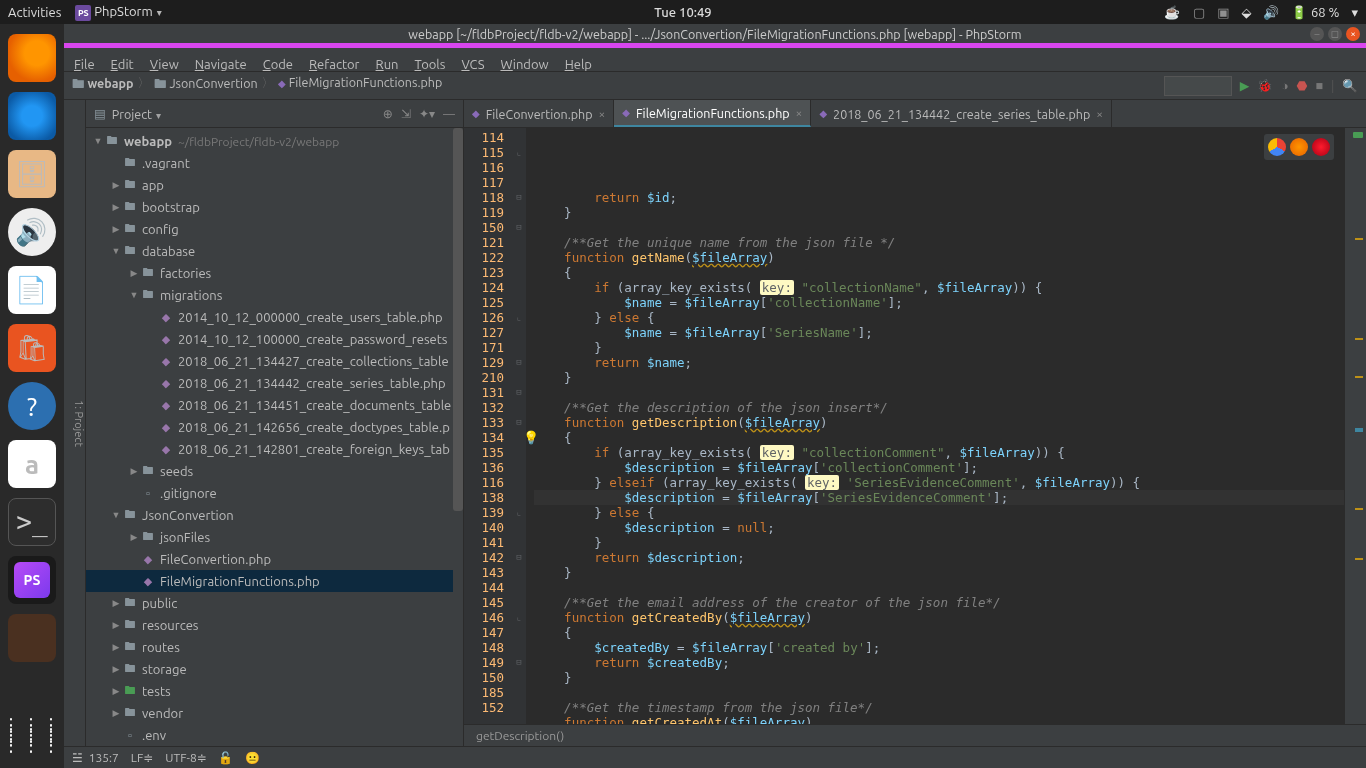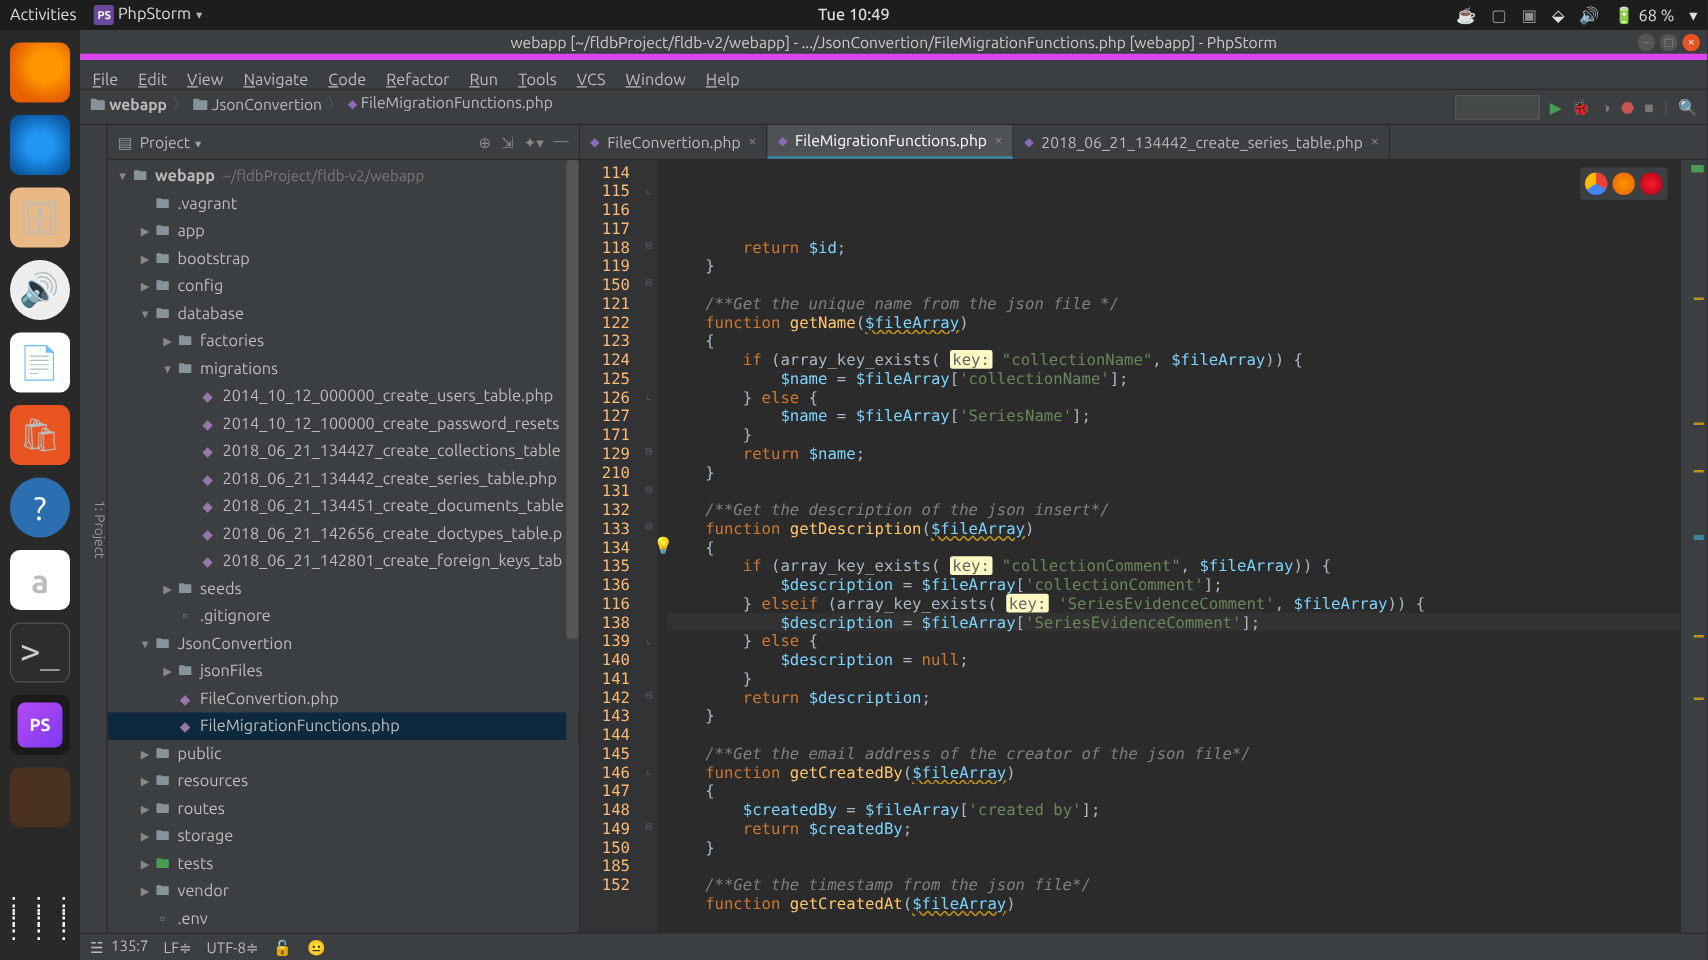--- a/index.html
+++ b/index.html
@@ -354,20 +354,23 @@
         <div class="right-stripe">
           <div class="marker" style="top:4px;background:#499c54;width:10px;height:6px;border-radius:1px"></div>
           <div class="marker" style="top:110px;background:#be9117"></div>
           <div class="marker" style="top:210px;background:#be9117"></div>
           <div class="marker" style="top:248px;background:#be9117"></div>
           <div class="marker" style="top:300px;background:#3e86a0;height:4px"></div>
           <div class="marker" style="top:380px;background:#be9117"></div>
           <div class="marker" style="top:430px;background:#be9117"></div>
         </div>
       </div>
+      <div class="breadcrumb-bar">
+          <span>getDescription()</span>
+        </div>
     </div>
   </div>
 
   <div class="statusbar">
     <span style="margin-right:6px">☱</span>
     <div class="right">
       <span>135:7</span>
       <span><span>LF</span>≑</span>
       <span><span>UTF-8</span>≑</span>
       <span class="lock">🔓</span>

